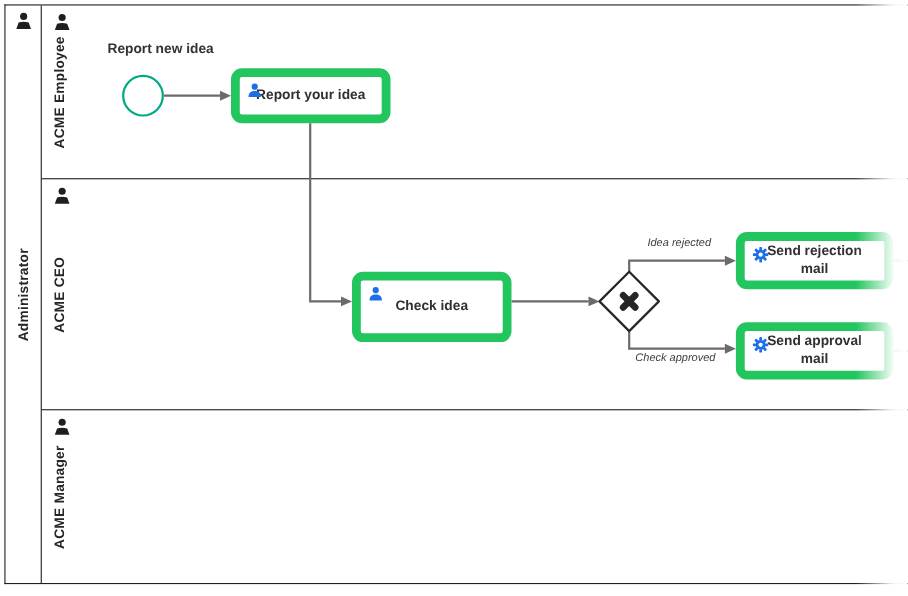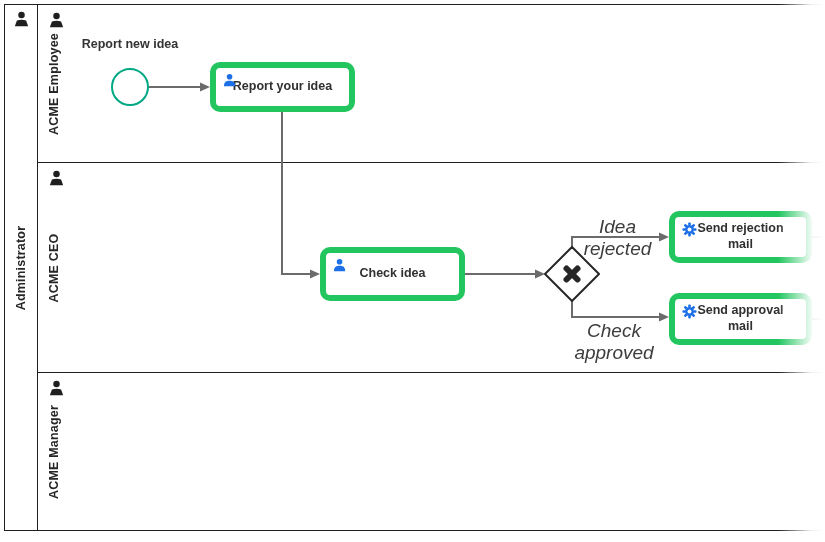--- a/index.html
+++ b/index.html
@@ -20,29 +20,29 @@
   .lane.l3{flex:1;}
   .lane-strip{position:absolute;left:0;top:0;width:32px;height:100%;
         display:flex;align-items:center;justify-content:center;}
   .vlabel{transform:rotate(-90deg);white-space:nowrap;font-size:12.5px;
         font-weight:700;color:#262626;letter-spacing:.2px;}
   .corner-icon{position:absolute;width:19px;height:19px;}
   .pool-header .corner-icon{left:7px;top:5px;}
   .lane .corner-icon{left:9px;top:6px;}
 
   
-  .task{position:absolute;background:#fff;border:6px solid #22c55e;border-radius:10px;
+  .task{position:absolute;background:#fff;border:8px solid #22c55e;border-radius:10px;
         box-sizing:border-box;display:flex;align-items:center;justify-content:center;
         font-size:12.5px;font-weight:700;color:#303030;text-align:center;line-height:1.25;}
   .task .tlabel{max-width:104px;}
   .task .node-icon{position:absolute;left:7px;top:5px;width:15px;height:15px;}
   .start-event{position:absolute;left:111px;top:68px;width:38px;height:38px;
         border:2.5px solid #00a884;border-radius:50%;background:#fff;box-sizing:border-box;}
   .node-label{position:absolute;font-size:12.5px;font-weight:700;color:#333;text-align:center;}
-  .flow-label{position:absolute;font-size:19px;font-style:italic;color:#3d3d3d;text-align:center;}
+  .flow-label{position:absolute;font-size:10px;font-style:italic;color:#3d3d3d;text-align:center;}
 
   .flows-svg{position:absolute;left:0;top:0;width:825px;height:542px;pointer-events:none;}
   .fade{position:absolute;top:0;left:778px;width:47px;height:542px;pointer-events:none;
         background:linear-gradient(to right, rgba(255,255,255,0), rgba(255,255,255,.92) 70%, #fff 100%);}
 </style>
 </head>
 <body>
 
 <div class="canvas">
 
@@ -116,32 +116,32 @@
     </g>
     <g>
       <polygon points="545,274 572,247 599,274 572,301" fill="#fff" stroke="#262626" stroke-width="2" stroke-linejoin="round"></polygon>
       <g stroke="#262626" stroke-width="6" stroke-linecap="round">
         <path d="M566.5,268.5 L577.5,279.5"></path>
         <path d="M577.5,268.5 L566.5,279.5"></path>
       </g>
     </g>
   </svg>
 
-  <div class="node-label" style="left:70px;top:37px;width:120px;">Report new idea</div>
+  <div class="node-label" style="left:86px;top:37px;width:120px;">Report new idea</div>
   <div class="start-event"></div>
 
   <div class="task" style="left:210px;top:62px;width:145px;height:50px;">
     <svg class="node-icon" viewBox="0 0 16 16">
       <circle cx="7" cy="4" r="3" fill="#1d6fe8"></circle>
       <path d="M1,14 C1,9.4 3.8,8.2 7,8.2 C10.2,8.2 13,9.4 13,14 Z" fill="#1d6fe8"></path>
     </svg>
     <span class="tlabel">Report your idea</span>
   </div>
 
-  <div class="task" style="left:320px;top:247px;width:145px;height:54px;">
+  <div class="task" style="left:320px;top:247px;width:145px;height:64px;">
     <svg class="node-icon" viewBox="0 0 16 16">
       <circle cx="7" cy="4" r="3" fill="#1d6fe8"></circle>
       <path d="M1,14 C1,9.4 3.8,8.2 7,8.2 C10.2,8.2 13,9.4 13,14 Z" fill="#1d6fe8"></path>
     </svg>
     <span class="tlabel">Check idea</span>
   </div>
 
   <div class="flow-label" style="left:570px;top:216px;width:95px;">Idea rejected</div>
   <div class="flow-label" style="left:564px;top:320px;width:100px;">Check approved</div>
 

